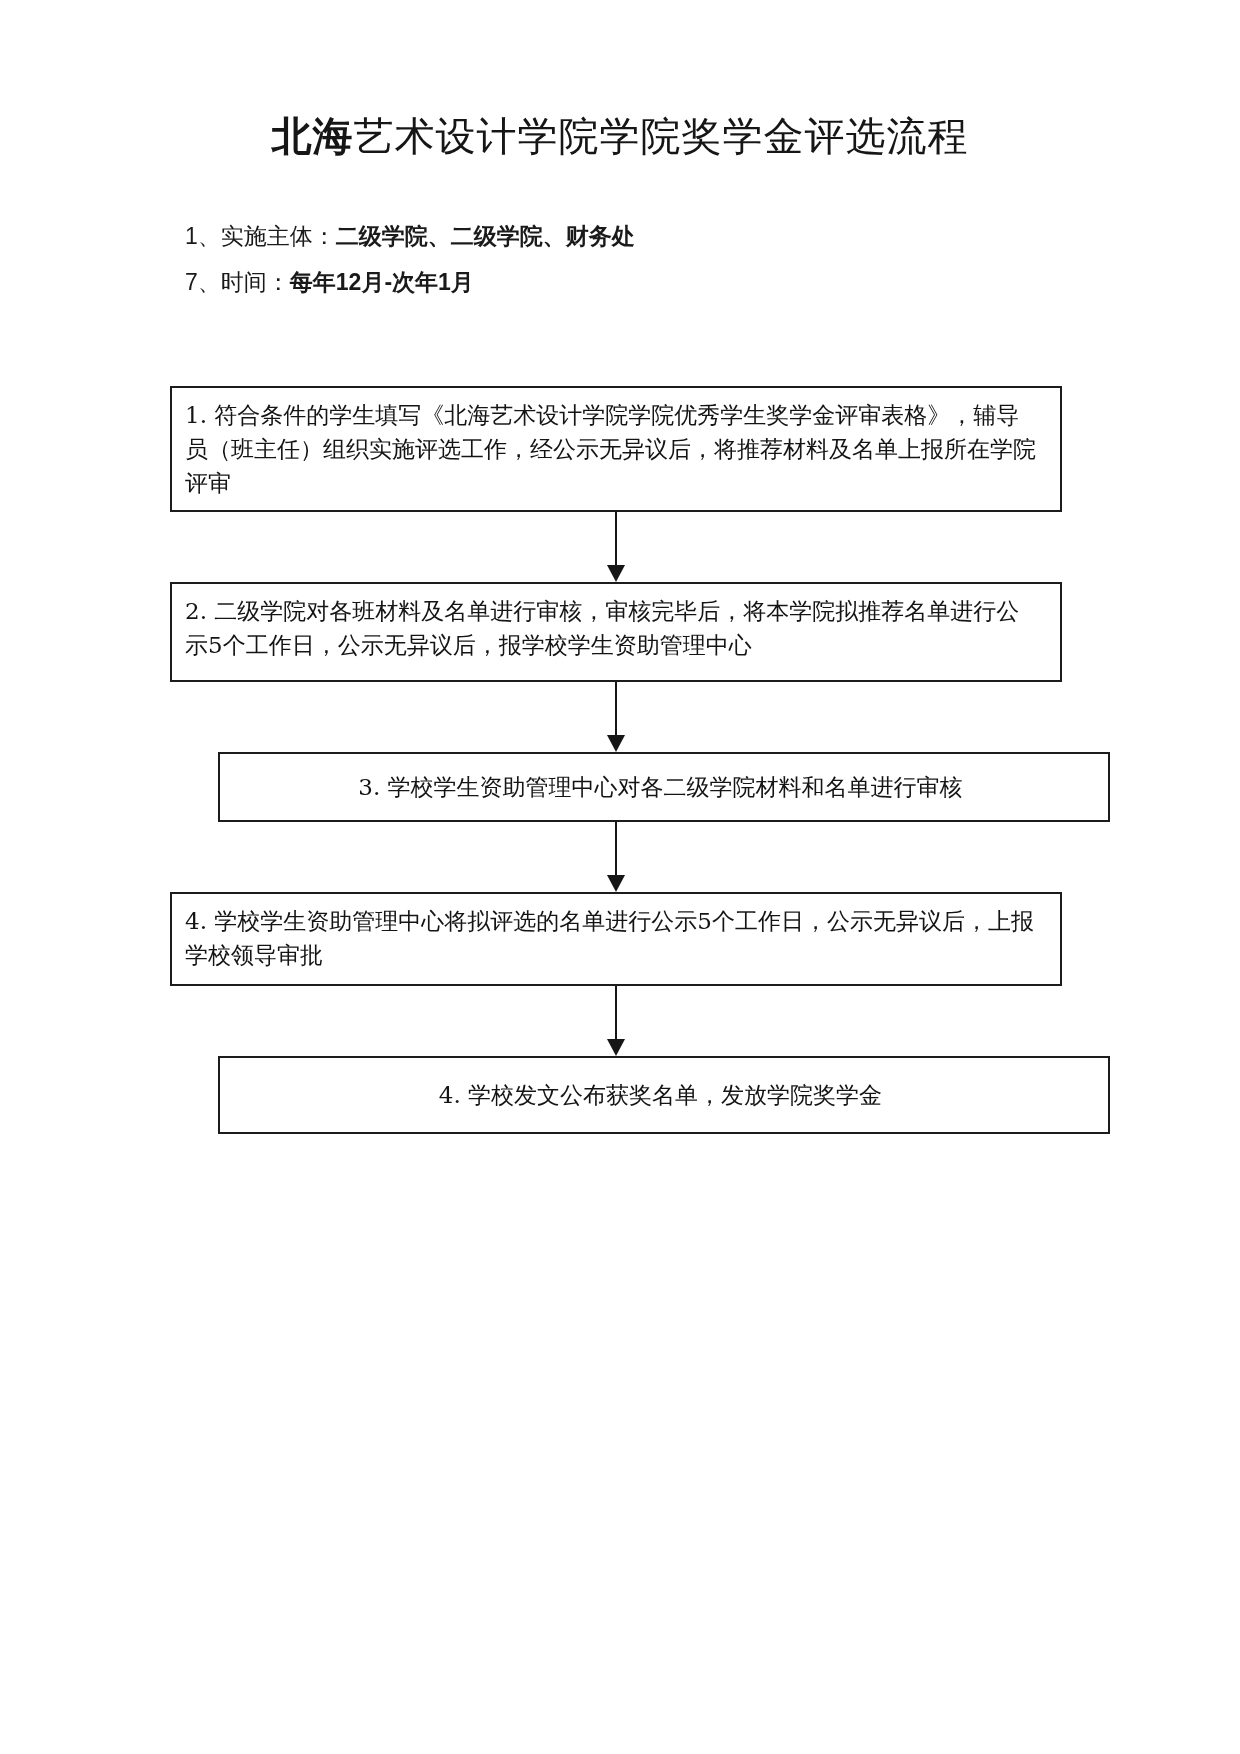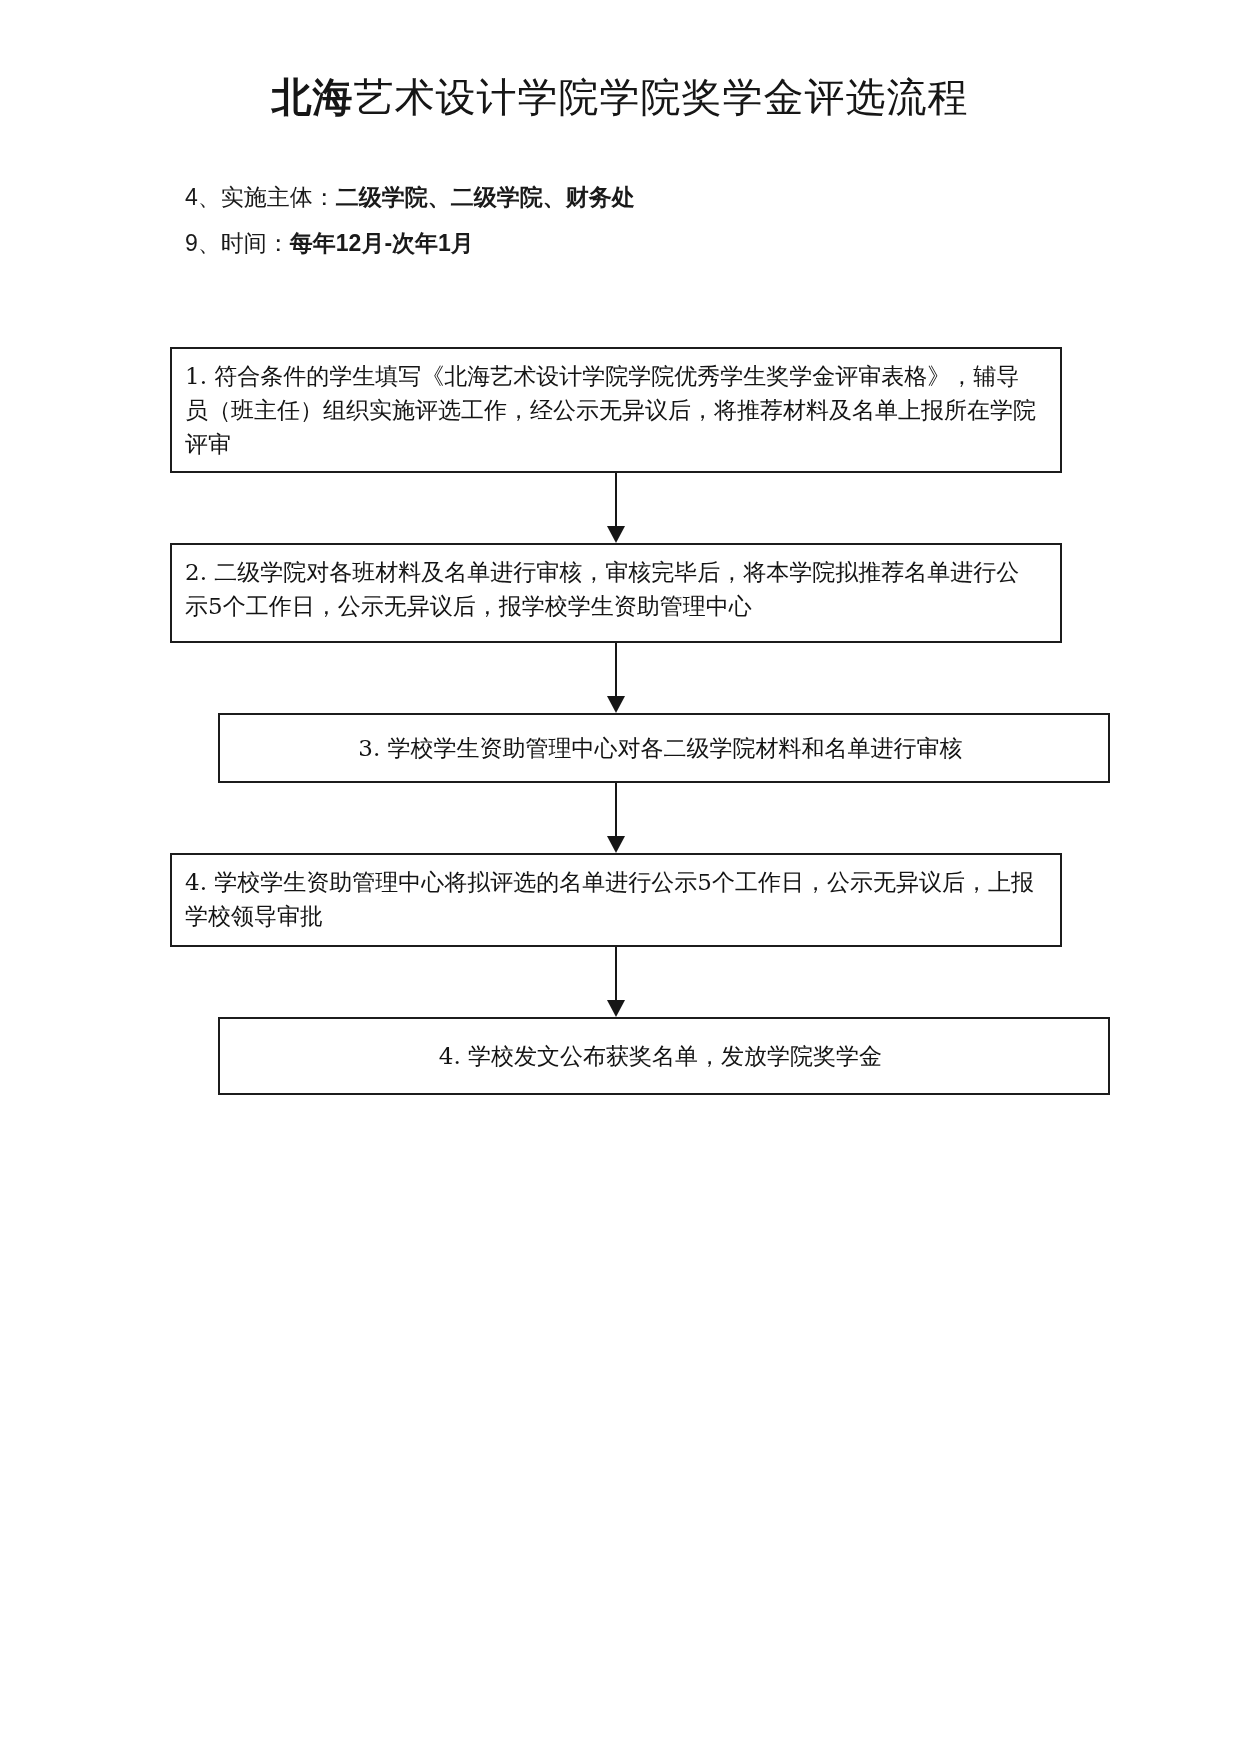--- a/index.html
+++ b/index.html
@@ -11,21 +11,21 @@
     font-family: "Liberation Sans", sans-serif;
     color: #1a1a1a;
   }
   .page {
     width: 1240px;
     height: 1754px;
     background: #ffffff;
     overflow: hidden;
   }
   .doc-title {
-    margin-top: 70px;
+    margin-top: 109px;
     text-align: center;
     font-size: 40px;
     font-weight: 400;
     letter-spacing: 1px;
     color: #161616;
     font-family: "Liberation Sans", sans-serif;
   }
   .doc-title .title-emphasis {
     font-weight: 700;
   }
@@ -101,24 +101,24 @@
 <body>
 
 <div class="page">
 
   <h1 class="doc-title">
     <span class="title-emphasis">北海</span><span>艺术设计学院学院奖学金评选流程</span>
   </h1>
 
   <div class="meta">
     <div class="meta-line">
-      <span class="meta-label">4、实施主体：</span><span class="meta-value">二级学院、二级学院、财务处</span>
+      <span class="meta-label">1、实施主体：</span><span class="meta-value">二级学院、二级学院、财务处</span>
     </div>
     <div class="meta-line">
-      <span class="meta-label">9、时间：</span><span class="meta-value">每年12月-次年1月</span>
+      <span class="meta-label">7、时间：</span><span class="meta-value">每年12月-次年1月</span>
     </div>
   </div>
 
   <div class="flow">
 
     <div class="flow-box box-1 align-left">
       <span>1. 符合条件的学生填写《北海艺术设计学院学院优秀学生奖学金评审表格》，辅导员（班主任）组织实施评选工作，经公示无异议后，将推荐材料及名单上报所在学院评审</span>
     </div>
 
     <div class="flow-arrow">

